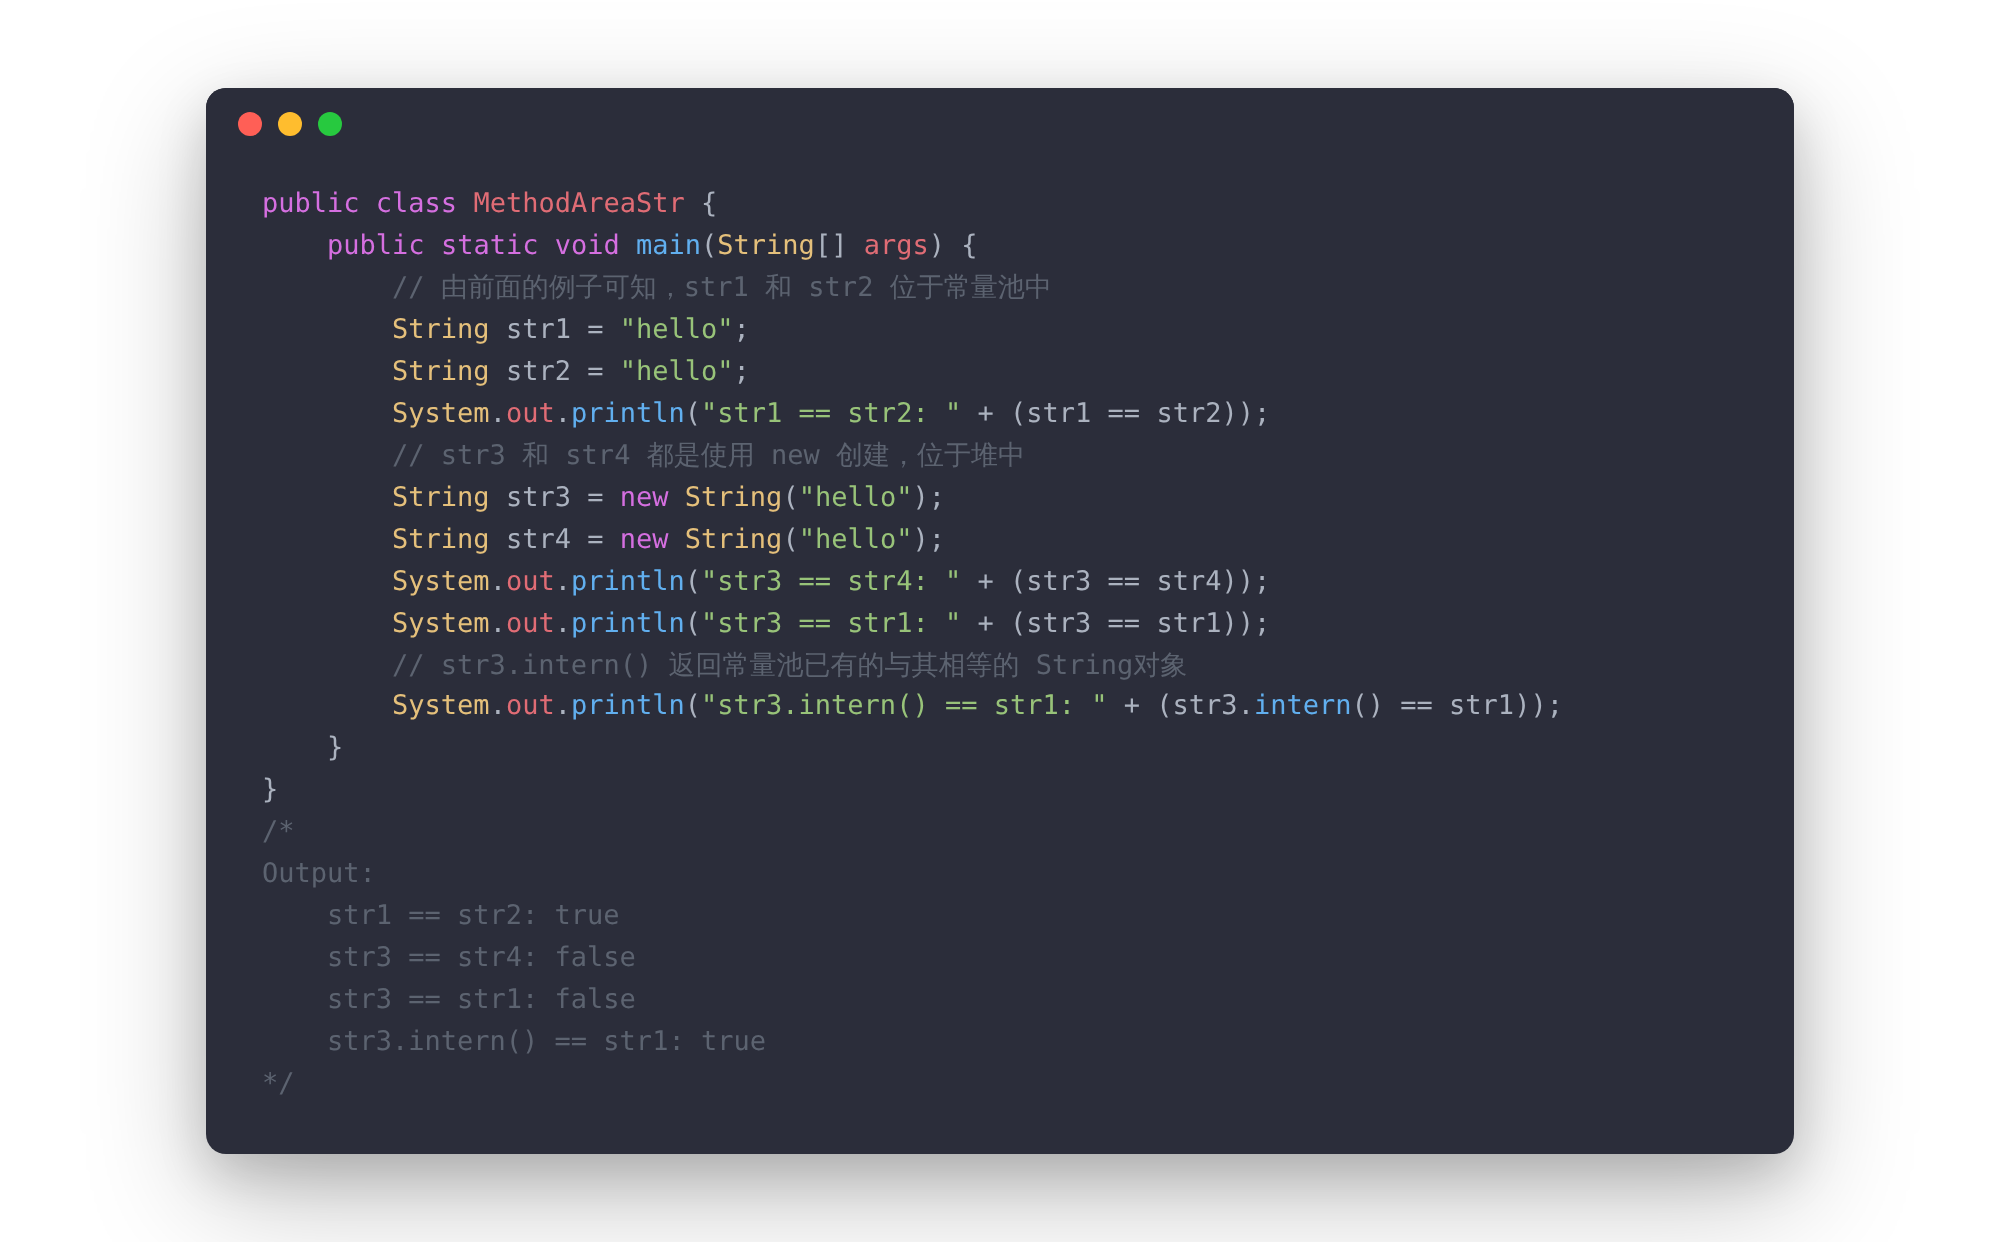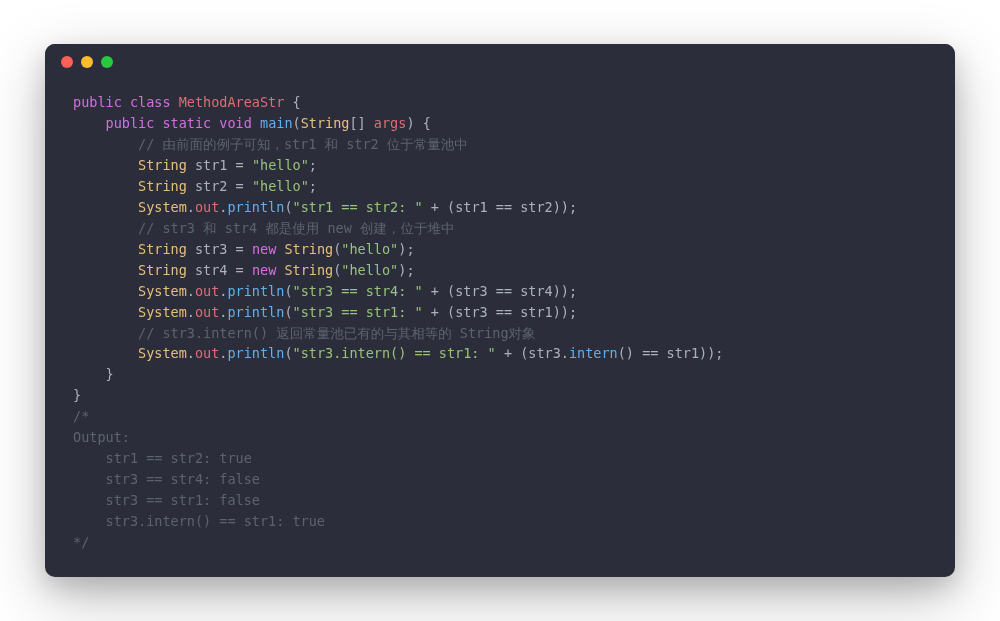--- a/index.html
+++ b/index.html
@@ -6,21 +6,21 @@
     body {
       width: 1000px;
       height: 621px;
       background: #ffffff;
       display: flex;
       align-items: center;
       justify-content: center;
       font-family: "SF Mono", "Monaco", "Menlo", "Consolas", "DejaVu Sans Mono", monospace;
     }
     .window {
-      width: 910px;
+      width: 794px;
       background: #2b2d3a;
       border-radius: 10px;
       box-shadow: 0 20px 60px rgba(0,0,0,0.25), 0 10px 25px rgba(0,0,0,0.15);
       overflow: hidden;
     }
     .titlebar {
       height: 36px;
       display: flex;
       align-items: center;
       padding-left: 16px;

